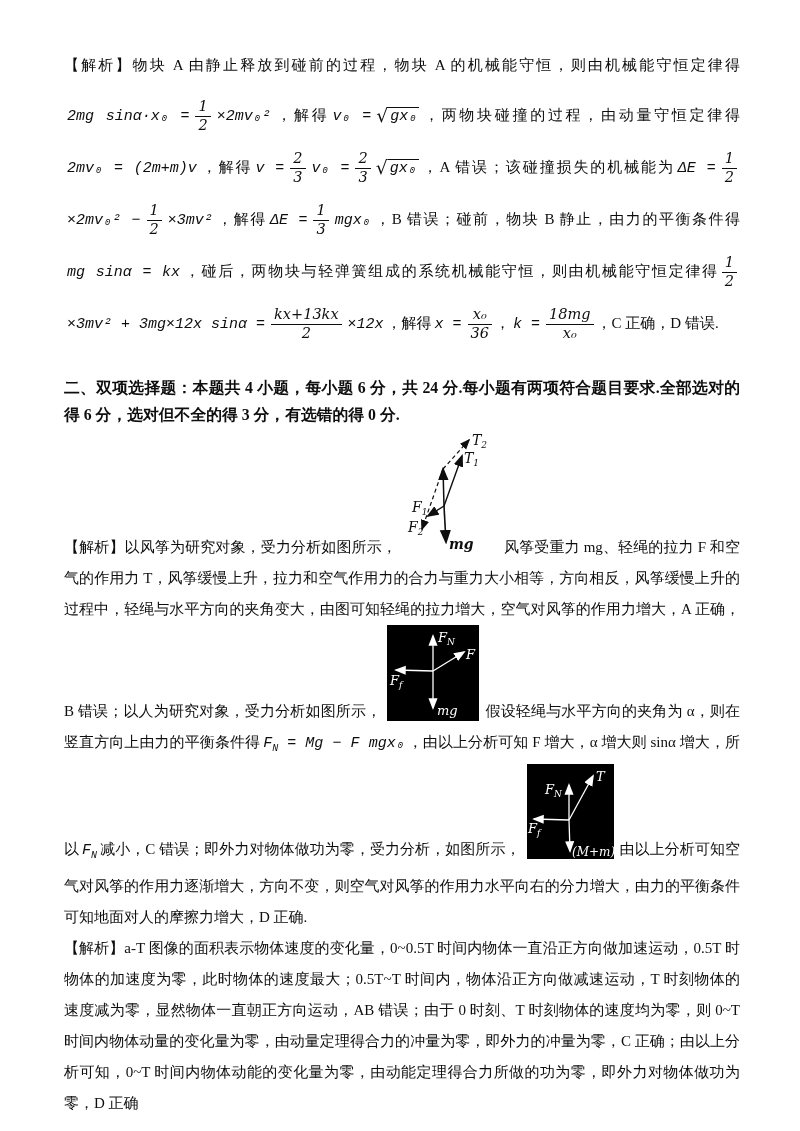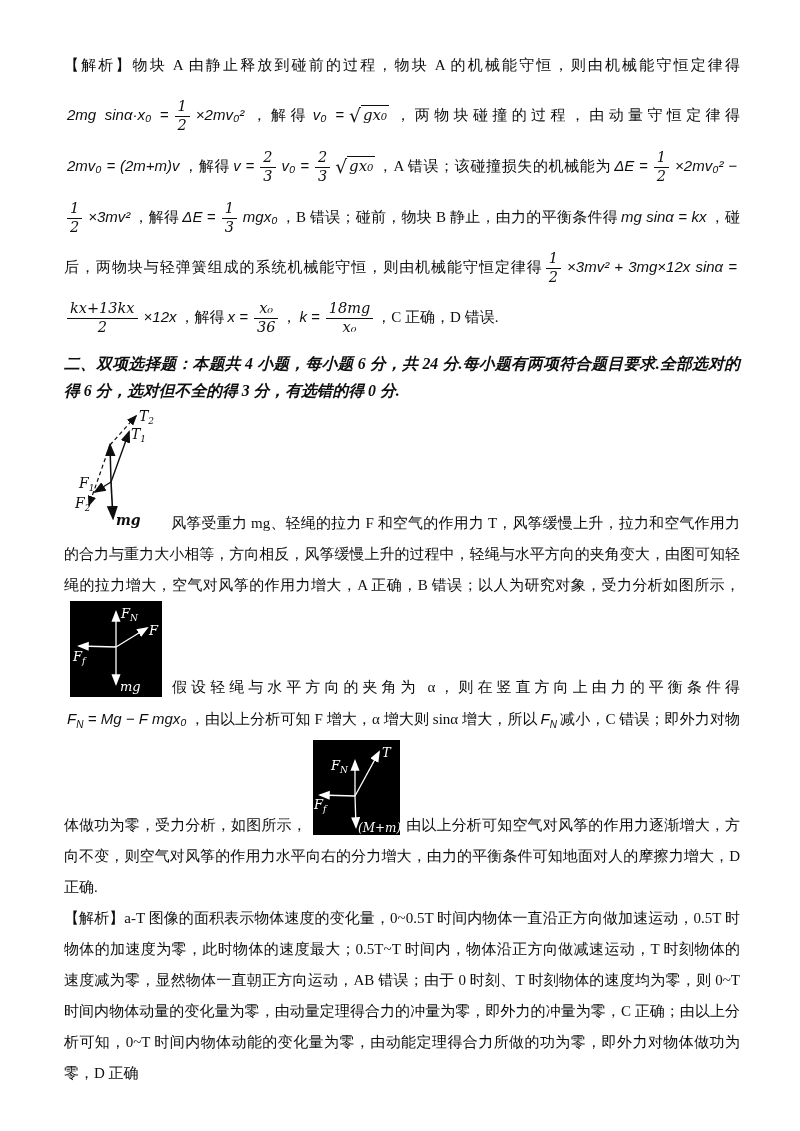--- a/index.html
+++ b/index.html
@@ -5,53 +5,53 @@
   html,body{margin:0;padding:0;overflow:hidden;}
   body{
     width:800px;height:1131px;background:#ffffff;color:#0e0e0e;
     font-family:"Liberation Serif","DejaVu Serif",serif;
     font-size:15px;
   }
   .page{padding:40px 60px 0 64px;}
   .para{text-align:justify;margin:0;}
   .p-sol4{line-height:50px;}
   .p-sol5,.p-sol6{line-height:31px;}
-  .sec-head{font-weight:bold;font-size:15.8px;line-height:27px;margin:8px 0 4px 0;text-align:justify;font-style:italic;}
+  .sec-head{font-weight:bold;font-size:15.8px;line-height:27px;margin:24px 0 4px 0;text-align:justify;}
   .ans-line{line-height:28px;margin:2px 0;}
   .m{
     font-style:italic;
-    font-family:Liberation Sans, sans-serif;
+    font-family:Liberation Mono, monospace;
     white-space:nowrap;margin:0 3px;
   }
   .frac{
     display:inline-block;vertical-align:middle;text-align:center;
     font-style:italic;font-family:"DejaVu Serif",serif;
     line-height:1.08;margin:0 3px;font-size:14.5px;
   }
   .frac .fn{display:block;padding:0 3px 1px 3px;border-bottom:1.2px solid #0e0e0e;}
   .frac .fd{display:block;padding:1px 3px 0 3px;}
   .sqrt{white-space:nowrap;font-style:italic;font-family:"DejaVu Serif",serif;margin:0 2px;}
   .sqrt .rs{font-style:normal;font-size:1.25em;vertical-align:-2px;}
-  .sqrt .rb{border-top:1.3px solid #0e0e0e;padding:0 2px;}
+  .sqrt .rb{border-top:1.3px solid #0e0e0e;padding:0 2px;font-family:Liberation Mono, monospace;}
   sub{font-size:10px;}
   .d-inline{vertical-align:-5px;margin:0 6px;}
   .dark-diagram{background:#000;}
   svg text{font-family:"DejaVu Serif","Liberation Serif",serif;}
 </style>
 </head>
 <body>
 
 <div class="page">
 
   <p class="para p-sol4"><span>【解析】物块 A 由静止释放到碰前的过程，物块 A 的机械能守恒，则由机械能守恒定律得</span><span class="m">2mg sinα·x₀ =</span><span class="frac"><span class="fn">1</span><span class="fd">2</span></span><span class="m">×2mv₀²</span><span>，解得</span><span class="m">v₀ =</span><span class="sqrt"><span class="rs">√</span><span class="rb">gx₀</span></span><span>，两物块碰撞的过程，由动量守恒定律得</span><span class="m">2mv₀ = (2m+m)v</span><span>，解得</span><span class="m">v =</span><span class="frac"><span class="fn">2</span><span class="fd">3</span></span><span class="m">v₀ =</span><span class="frac"><span class="fn">2</span><span class="fd">3</span></span><span class="sqrt"><span class="rs">√</span><span class="rb">gx₀</span></span><span>，A 错误；该碰撞损失的机械能为</span><span class="m">ΔE =</span><span class="frac"><span class="fn">1</span><span class="fd">2</span></span><span class="m">×2mv₀² −</span><span class="frac"><span class="fn">1</span><span class="fd">2</span></span><span class="m">×3mv²</span><span>，解得</span><span class="m">ΔE =</span><span class="frac"><span class="fn">1</span><span class="fd">3</span></span><span class="m">mgx₀</span><span>，B 错误；碰前，物块 B 静止，由力的平衡条件得</span><span class="m">mg sinα = kx</span><span>，碰后，两物块与轻弹簧组成的系统机械能守恒，则由机械能守恒定律得</span><span class="frac"><span class="fn">1</span><span class="fd">2</span></span><span class="m">×3mv² + 3mg×12x sinα =</span><span class="frac"><span class="fn">kx+13kx</span><span class="fd">2</span></span><span class="m">×12x</span><span>，解得</span><span class="m">x =</span><span class="frac"><span class="fn">x₀</span><span class="fd">36</span></span><span>，</span><span class="m">k =</span><span class="frac"><span class="fn">18mg</span><span class="fd">x₀</span></span><span>，C 正确，D 错误.</span></p>
 
   <p class="sec-head">二、双项选择题：本题共 4 小题，每小题 6 分，共 24 分.每小题有两项符合题目要求.全部选对的得 6 分，选对但不全的得 3 分，有选错的得 0 分.</p>
 
 
-  <p class="para p-sol5"><svg class="d-inline" width="95" height="125" viewBox="0 0 95 125" xmlns="http://www.w3.org/2000/svg">
+  <p class="para p-sol5"><span>【解析】以风筝为研究对象，受力分析如图所示，</span><svg class="d-inline" width="95" height="125" viewBox="0 0 95 125" xmlns="http://www.w3.org/2000/svg">
       <defs>
         <marker id="ab" markerWidth="9" markerHeight="8" refX="7.5" refY="3.5" orient="auto">
             <path d="M0,0 L9,3.5 L0,7 z" fill="#0e0e0e"></path>
           </marker>
       </defs>
       <line x1="41" y1="74" x2="40" y2="37" stroke="#0e0e0e" stroke-width="1.5" marker-end="url(#ab)"></line>
       <line x1="41" y1="74" x2="43" y2="110" stroke="#0e0e0e" stroke-width="1.6" marker-end="url(#ab)"></line>
       <line x1="41" y1="74" x2="59" y2="24" stroke="#0e0e0e" stroke-width="1.4" marker-end="url(#ab)"></line>
       <line x1="41" y1="74" x2="25" y2="84" stroke="#0e0e0e" stroke-width="1.4" marker-end="url(#ab)"></line>
       <line x1="40" y1="37" x2="66" y2="8" stroke="#0e0e0e" stroke-width="1.2" stroke-dasharray="4 3" marker-end="url(#ab)"></line>

